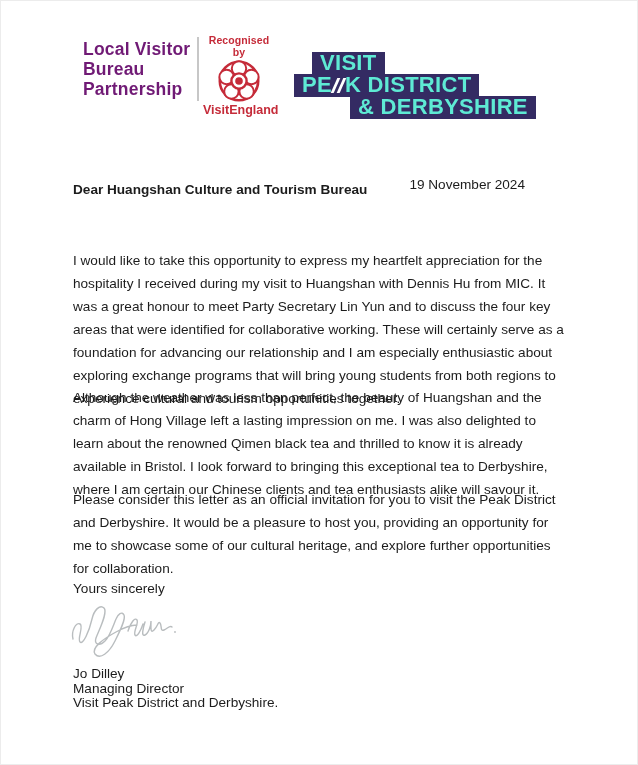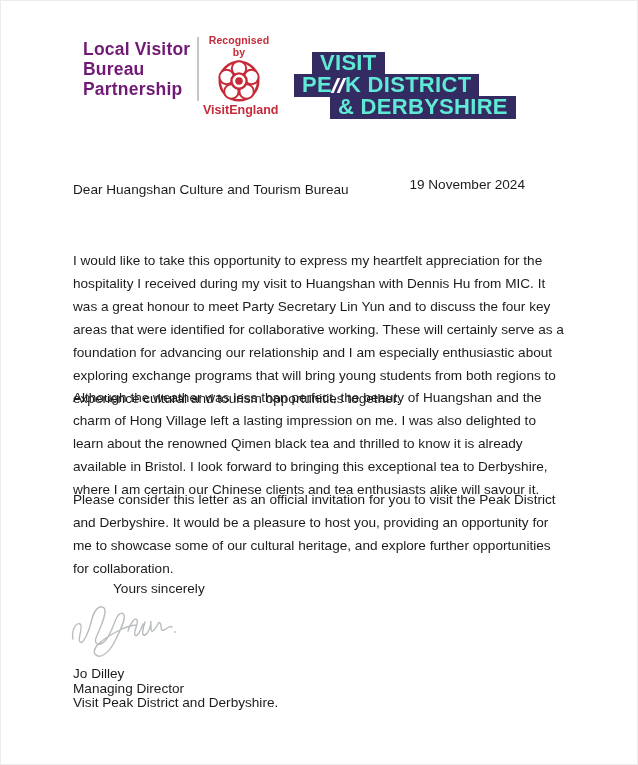--- a/index.html
+++ b/index.html
@@ -34,43 +34,43 @@
   .ve-name { font-size:12.5px; font-weight:bold; margin-top:0px; }
 
   .pd-logo { position:absolute; left:293px; top:51px; }
   .pd-block {
     display:table; background:#342b63; color:#5eead4;
     font-weight:800; font-size:22px; line-height:18px;
     letter-spacing:0.3px; padding:2px 8px 3px; white-space:nowrap;
   }
   .pd-b1 { margin-left:18px; }
   .pd-b2 { margin-top:-1px; }
-  .pd-b3 { margin-left:36px; margin-top:-1px;text-align:center; }
+  .pd-b3 { margin-left:56px; margin-top:-1px;text-align:center; }
   .peak-a { display:inline-block; position:relative; width:13px; height:13px; }
   .peak-a .bar {
     position:absolute; bottom:-1px; width:3.4px; height:15px;
     background:#ffffff; transform:skewX(-24deg);
   }
   .peak-a .bar.b1 { left:2px; }
   .peak-a .bar.b2 { left:8px; }
 
   
   .date-line {
     position:absolute; top:128px; left:0; right:112px;
     text-align:right; font-size:13.6px;margin-top:48px;
   }
-  .salutation { position:absolute; left:72px; top:181px; font-size:13.6px; }
+  .salutation { position:absolute; left:72px; top:181px; font-size:13.6px;font-weight:bold; }
   .para {
     position:absolute; left:72px; width:496px;
     font-size:13.6px; line-height:23px; text-align:left;
   }
   .para-1 { top:234px; }
   .para-2 { top:371px; }
   .para-3 { top:473px; }
-  .closing { position:absolute; left:72px; top:580px; font-size:13.6px;margin-left:40px; }
+  .closing { position:absolute; left:72px; top:580px; font-size:13.6px; }
   .signature-svg { position:absolute; left:64px; top:596px; }
   .sig-block {
     position:absolute; left:72px; top:666px;
     font-size:13.6px; line-height:14.6px;
   }
 </style>
 </head>
 <body>
 
 <div class="page">

